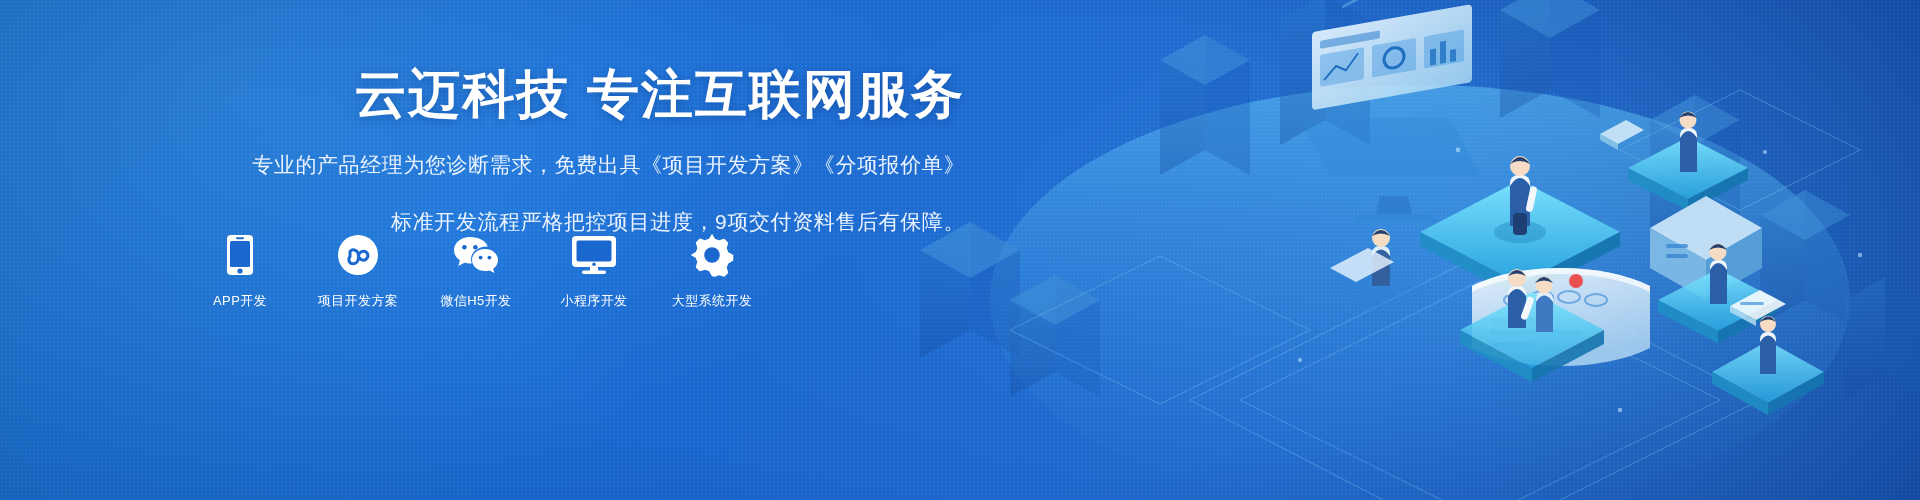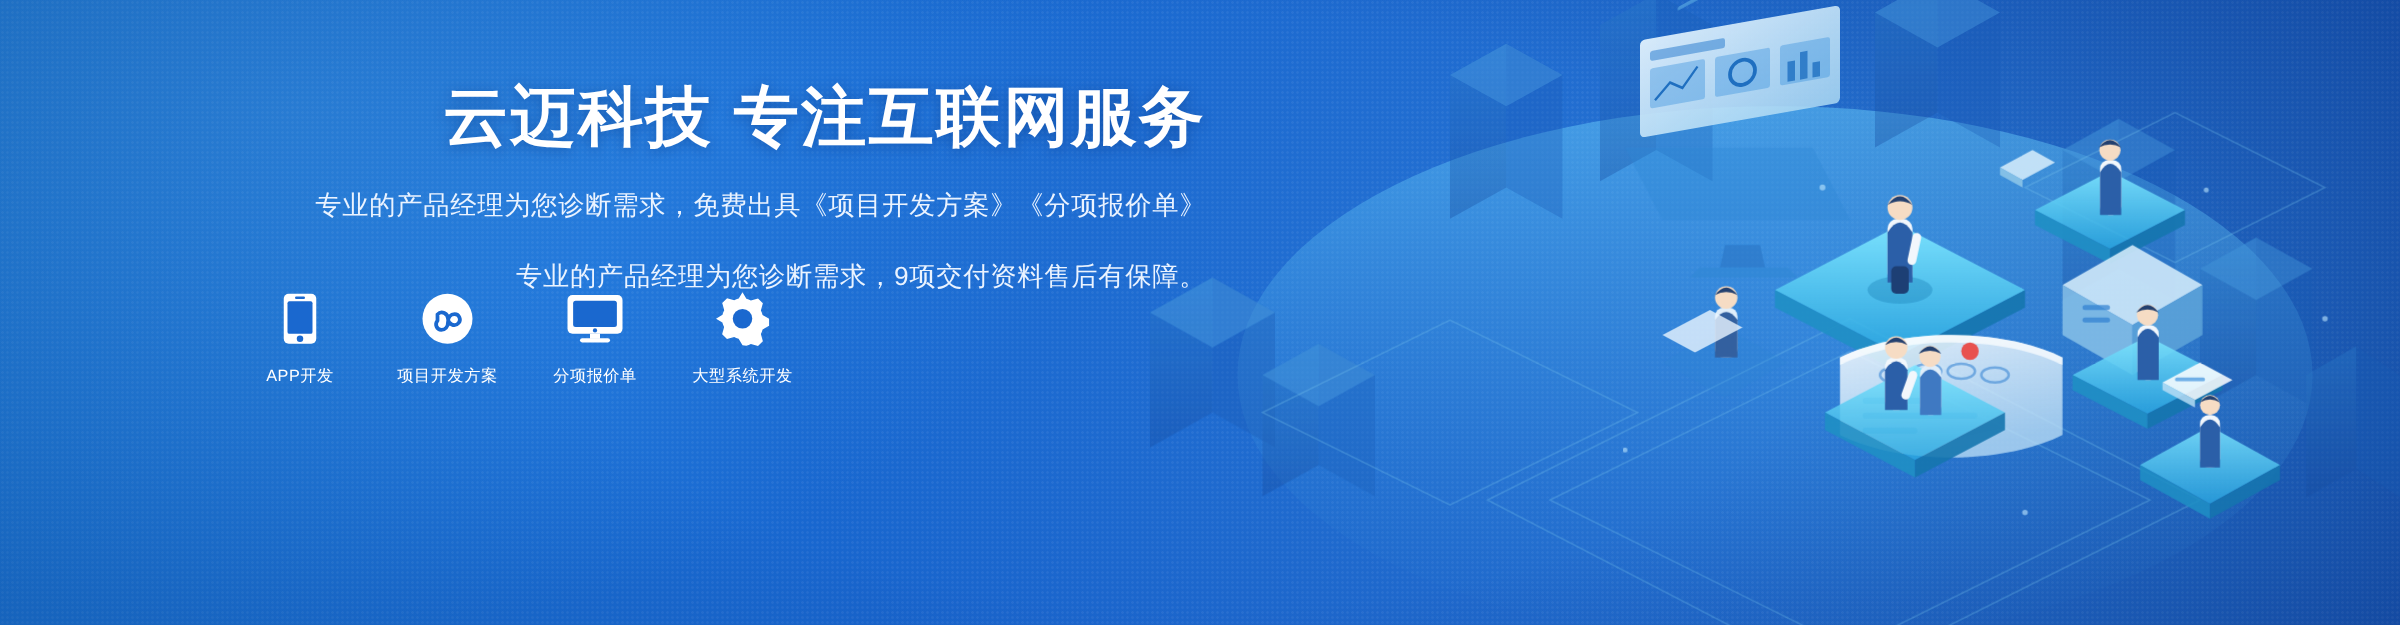--- a/index.html
+++ b/index.html
@@ -325,21 +325,21 @@
     </svg>
   </div>
 
   <div class="vignette"></div>
 
   <div class="copy">
     <div class="headline">云迈科技 专注互联网服务</div>
 
     <div class="sub">
       <div>专业的产品经理为您诊断需求，免费出具《项目开发方案》《分项报价单》</div>
-      <div>专业的产品经理为您诊断需求，9项交付资料售后有保障。</div>
+      <div>标准开发流程严格把控项目进度，9项交付资料售后有保障。</div>
     </div>
   </div>
 
   <div class="services">
 
     <div class="service">
       <span class="svc-icon">
         <svg width="28" height="42" viewBox="0 0 28 42" aria-hidden="true">
           <rect x="1" y="1" width="26" height="40" rx="4" fill="#fff"></rect>
           <rect x="4" y="7" width="20" height="26" rx="1.5" fill="#1a68cf"></rect>
@@ -353,32 +353,45 @@
     <div class="service">
       <span class="svc-icon">
         <svg width="42" height="42" viewBox="0 0 42 42" aria-hidden="true">
           <circle cx="21" cy="21" r="20" fill="#fff"></circle>
           <path d="M13 17.5c3.2-3.6 8.4-0.6 8.4 3.5s5.2 7.1 8.4 3.5c2.4-2.7 0.6-7.2-3.1-7.2-3.2 0-5.3 2.6-5.3 6.2 0 3.9-2.3 6.3-5.4 6.3-3.7 0-5.4-4.5-3-7.3z" fill="none" stroke="#1a68cf" stroke-width="3" stroke-linecap="round"></path>
         </svg>
       </span>
       <span class="svc-label">项目开发方案</span>
     </div>
 
+    <div class="service">
+      <span class="svc-icon">
+        <svg width="48" height="40" viewBox="0 0 48 40" aria-hidden="true">
+          <path d="M18 2C9.2 2 2 7.9 2 15.2c0 4.1 2.3 7.8 5.9 10.2L6.4 31l6-3.2c1.8.5 3.7.8 5.6.8 .6 0 1.2 0 1.8-.1-.5-1.3-.8-2.7-.8-4.1C19 17.2 26 11.6 34.6 11.6c.4 0 .8 0 1.2.1C34.2 5.8 26.8 2 18 2z" fill="#fff"></path>
+          <circle cx="12.4" cy="12.2" r="2.3" fill="#1a68cf"></circle>
+          <circle cx="23.4" cy="12.2" r="2.3" fill="#1a68cf"></circle>
+          <path d="M46 25.1c0-6.1-5.8-11-13-11s-13 4.9-13 11 5.8 11 13 11c1.6 0 3.1-.2 4.5-.6l4.9 2.6-1.2-4.4c3-2 4.8-5 4.8-8.6z" fill="#fff"></path>
+          <circle cx="28.6" cy="22.6" r="1.9" fill="#1a68cf"></circle>
+          <circle cx="37.4" cy="22.6" r="1.9" fill="#1a68cf"></circle>
+        </svg>
+      </span>
+      <span class="svc-label">微信H5开发</span>
+    </div>
 
     <div class="service">
       <span class="svc-icon">
         <svg width="46" height="40" viewBox="0 0 46 40" aria-hidden="true">
           <rect x="1" y="1" width="44" height="31" rx="4" fill="#fff"></rect>
           <rect x="5.5" y="5.5" width="35" height="21" rx="2" fill="#1a68cf"></rect>
           <circle cx="23" cy="29.3" r="1.7" fill="#1a68cf"></circle>
           <rect x="19" y="32" width="8" height="4" fill="#fff"></rect>
           <rect x="11" y="35.5" width="24" height="3.4" rx="1.7" fill="#fff"></rect>
         </svg>
       </span>
-      <span class="svc-label">分项报价单</span>
+      <span class="svc-label">小程序开发</span>
     </div>
 
     <div class="service">
       <span class="svc-icon">
         <svg width="44" height="44" viewBox="0 0 44 44" aria-hidden="true">
           <path fill="#fff" d="M22 0.8l3.1 5.2c1.3.25 2.5.72 3.6 1.37l5.7-1.6 3.9 3.9-1.6 5.7c.65 1.1 1.12 2.3 1.37 3.6l5.2 3.1v5.5l-5.2 3.1c-.25 1.3-.72 2.5-1.37 3.6l1.6 5.7-3.9 3.9-5.7-1.6c-1.1.65-2.3 1.12-3.6 1.37L22 43.2h-.0l-3.1-5.2c-1.3-.25-2.5-.72-3.6-1.37l-5.7 1.6-3.9-3.9 1.6-5.7c-.65-1.1-1.12-2.3-1.37-3.6L0.8 21.9v-.0l5.2-3.1c.25-1.3.72-2.5 1.37-3.6l-1.6-5.7 3.9-3.9 5.7 1.6c1.1-.65 2.3-1.12 3.6-1.37L22 .8z"></path>
           <circle cx="22" cy="22" r="7.8" fill="#1a68cf"></circle>
         </svg>
       </span>
       <span class="svc-label">大型系统开发</span>

